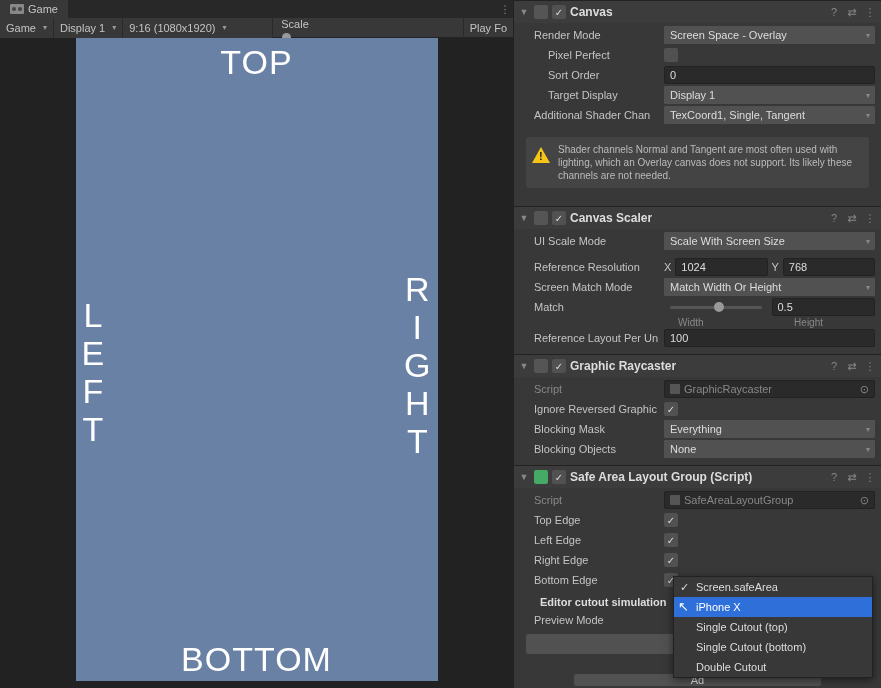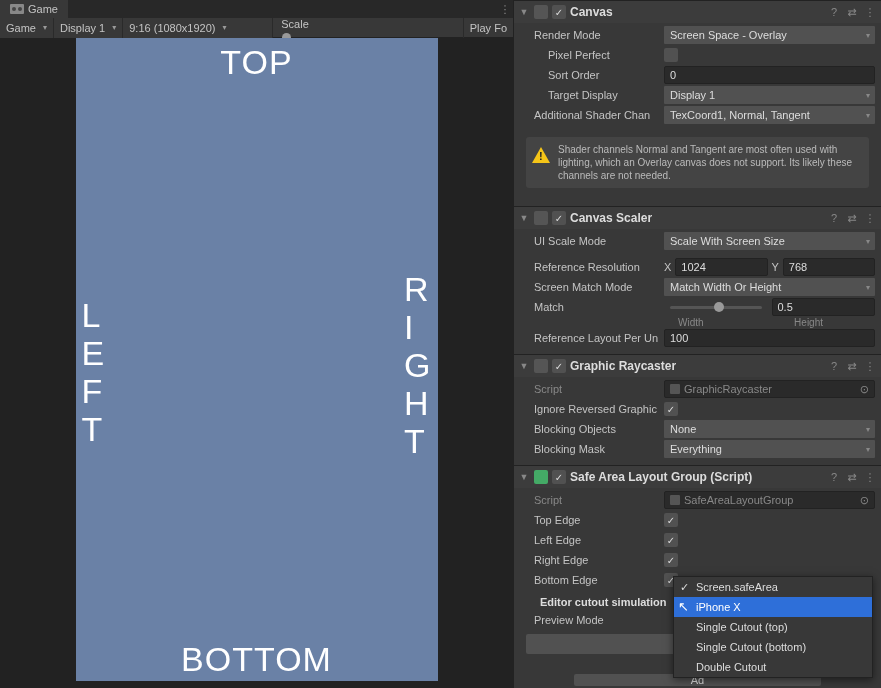--- a/index.html
+++ b/index.html
@@ -16,21 +16,21 @@
 .tab-bar .opts { width: 16px; display: flex; align-items: center; justify-content: center; color: #888; }
 
 .toolbar { height: 20px; background: #383838; border-bottom: 1px solid #222; display: flex; align-items: center; gap: 0; }
 .tb-field { background: #383838; color: #c4c4c4; padding: 2px 6px; display: flex; align-items: center; gap: 4px; font-size: 11px; border-right: 1px solid #2a2a2a; height: 20px; }
 .tb-dd::after { content: "▾"; font-size: 8px; color: #999; margin-left: 3px; }
 .tb-scale { display: flex; align-items: center; gap: 6px; padding: 0 8px; height: 20px; flex-direction: column; }
 .tb-scale .track { width: 26px; height: 3px; background: #555; border-radius: 2px; position: relative; }
 .tb-scale .thumb { position: absolute; left: 0; top: -3px; width: 9px; height: 9px; background: #999; border-radius: 50%; }
 .tb-play { padding: 9px 6px; height: 20px; display: flex; align-items: center; border-left: 1px solid #2a2a2a; }
 
-.game-area { flex: 1; background: #222; display: flex; align-items: flex-start; justify-content: center; }
+.game-area { flex: 1; background: #222; display: flex; align-items: flex-start; justify-content: center; text-align: center; }
 .game-canvas { width: 362px; height: 643px; background: #6a81a6; position: relative; margin-top: 0; }
 .game-text { color: #fff; font-size: 34px; font-weight: 400; position: absolute; letter-spacing: 1px; }
 .gt-top { top: 5px; left: 50%; transform: translateX(-50%); }
 .gt-bot { bottom: 2px; left: 50%; transform: translateX(-50%); }
 .gt-left { top: 258px; left: 6px; line-height: 38px; }
 .gt-right { top: 232px; right: 6px; line-height: 38px; }
 
 
 .right-panel { flex: 1; background: #383838; display: flex; flex-direction: column; position: relative; }
 .component { border-top: 1px solid #222; }
@@ -167,21 +167,21 @@
           <div class="ctrl">
             <div class="dd">
               <span>Display 1</span>
             </div>
           </div>
         </div>
       <div class="row">
           <div class="label">Additional Shader Chan</div>
           <div class="ctrl">
             <div class="dd">
-              <span>TexCoord1, Normal, Tangent</span>
+              <span>TexCoord1, Single, Tangent</span>
             </div>
           </div>
         </div>
       <div class="warn-box">
         <div class="warn-icon"></div>
         <div class="warn-text">Shader channels Normal and Tangent are most often used with lighting, which an Overlay canvas does not support. Its likely these channels are not needed.</div>
       </div>
     </div>
   </div>
 
@@ -273,32 +273,32 @@
             </div>
           </div>
         </div>
       <div class="row">
           <div class="label">Ignore Reversed Graphic</div>
           <div class="ctrl">
             <div class="chkbox checked"></div>
           </div>
         </div>
       <div class="row">
+          <div class="label">Blocking Mask</div>
+          <div class="ctrl">
+            <div class="dd">
+              <span>Everything</span>
+            </div>
+          </div>
+        </div>
+      <div class="row">
           <div class="label">Blocking Objects</div>
           <div class="ctrl">
             <div class="dd">
               <span>None</span>
-            </div>
-          </div>
-        </div>
-      <div class="row">
-          <div class="label">Blocking Mask</div>
-          <div class="ctrl">
-            <div class="dd">
-              <span>Everything</span>
             </div>
           </div>
         </div>
     </div>
   </div>
 
   <div class="component">
     <div class="comp-header">
       <span class="fold">▼</span>
       <span class="icn" style="background:#4a6"></span>

